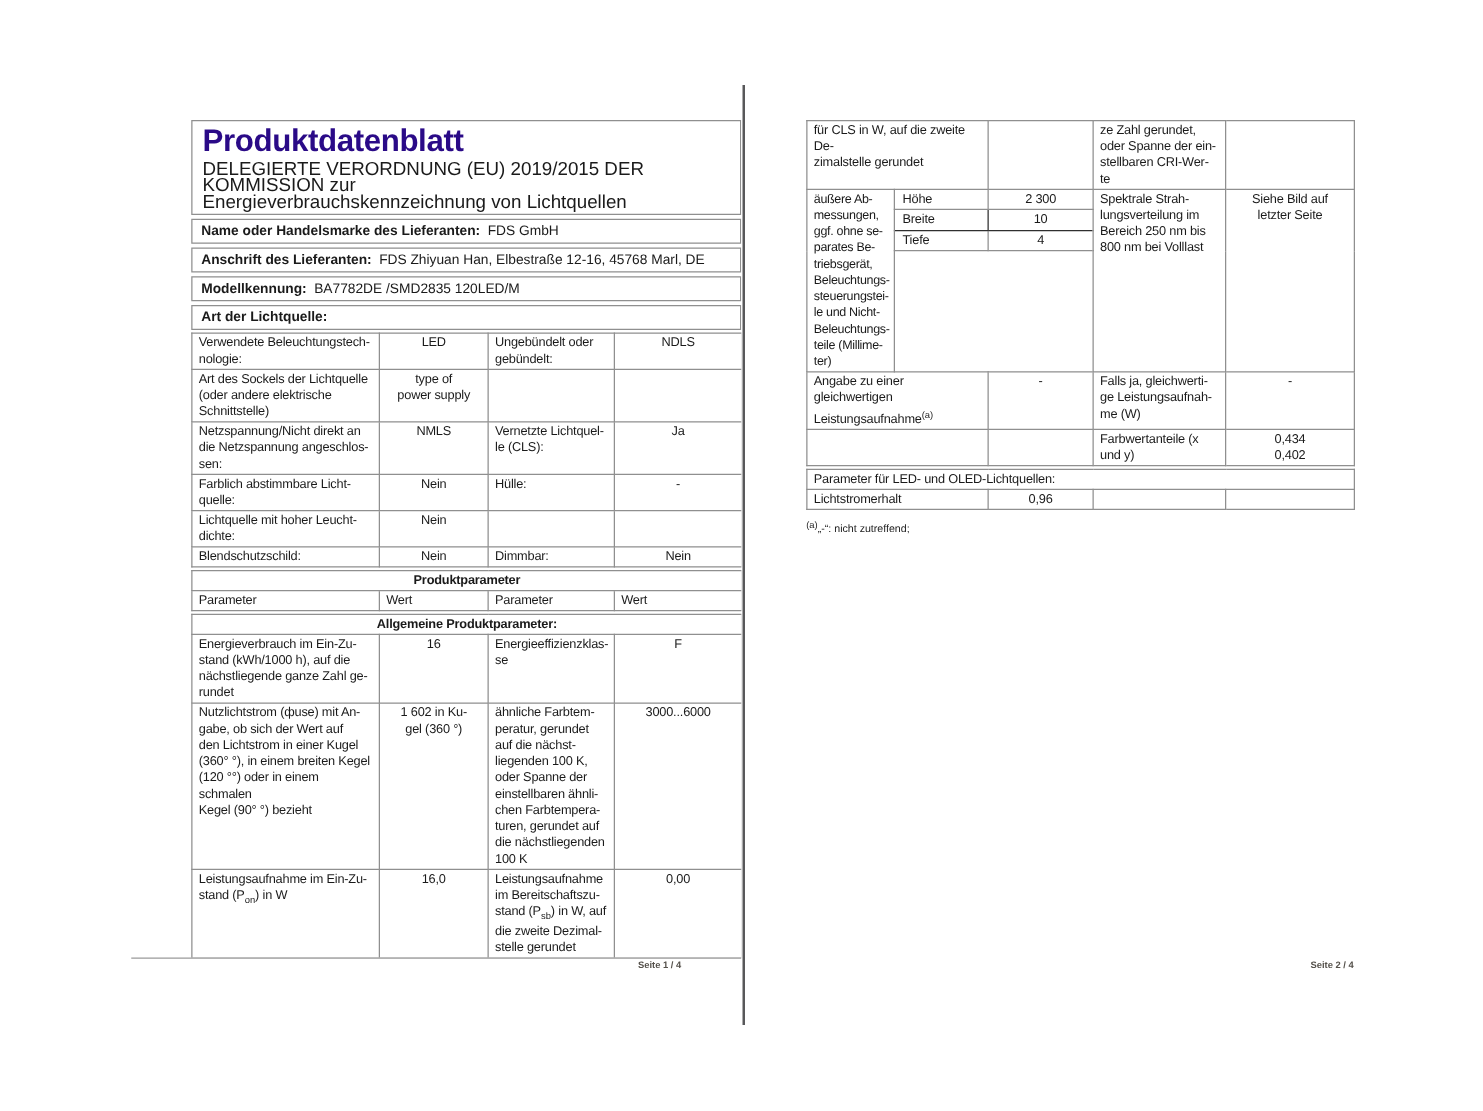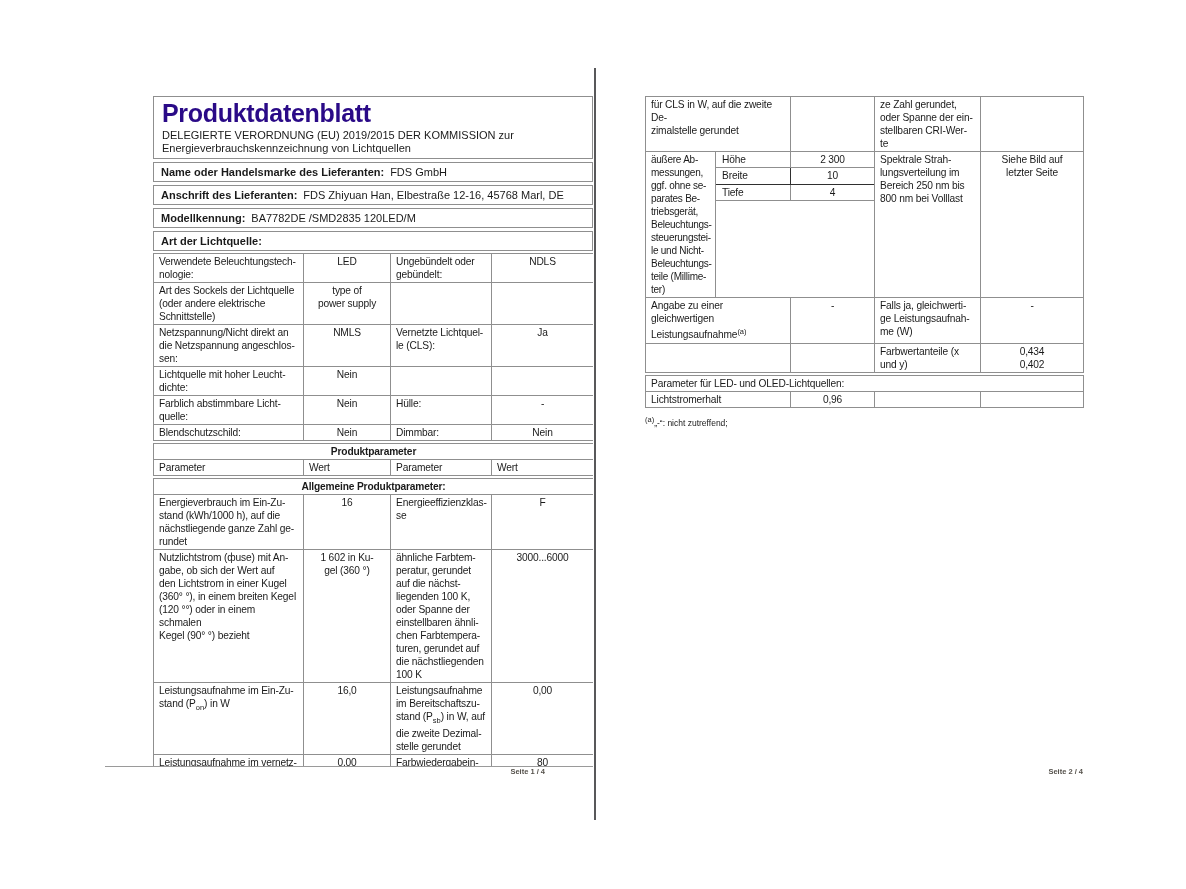--- a/index.html
+++ b/index.html
@@ -5,21 +5,21 @@
   html,body{margin:0;padding:0;}
   body{width:1186px;height:889px;background:#ffffff;position:relative;
        font-family:"Liberation Sans","DejaVu Sans",sans-serif;color:#1a1a1a;overflow:hidden;}
   .divider{position:absolute;left:594px;top:68px;width:2px;height:752px;background:#58585a;}
   .page{position:absolute;top:96px;}
   .page1{left:105px;width:440px;height:670px;overflow:hidden;border-bottom:1px solid #9a9a9a;padding-left:48px;}
   .page2{left:645px;width:438px;}
   .box{border:1px solid #8f8f8f;padding:2px 7px;margin-bottom:3px;font-size:11px;line-height:14px;}
   .title-box{padding:2px 8px 3px 8px;}
   .doc-title{margin:0;font-size:25px;line-height:28px;font-weight:bold;color:#2a0a87;letter-spacing:-0.3px;}
-  .doc-subtitle{font-size:11px;line-height:13px;white-space:pre-line;margin-top:2px;}
+  .doc-subtitle{font-size:15px;line-height:13px;white-space:pre-line;margin-top:2px;}
   .info-label{font-weight:bold;}
   .info-value{margin-left:6px;}
   .art-box{font-weight:bold;margin-bottom:2px;}
   table{border-collapse:collapse;table-layout:fixed;width:100%;
         font-size:10.2px;line-height:13px;letter-spacing:-0.15px;color:#1a1a1a;margin-bottom:2px;}
   td{border:1px solid #8f8f8f;vertical-align:top;padding:1px 5px;white-space:pre-line;overflow:hidden;}
   td.c{text-align:center;}
   td.hdrc{font-weight:bold;text-align:center;}
   td.hdrl{font-weight:normal;}
   td.hl{border:1.5px solid #2f2f2f;}
@@ -85,32 +85,32 @@
     <tr style="height:42px">
       <td>Netzspannung/Nicht direkt an
 die Netzspannung angeschlos-
 sen:</td>
       <td class="c">NMLS</td>
       <td>Vernetzte Lichtquel-
 le (CLS):</td>
       <td class="c">Ja</td>
     </tr>
     <tr style="height:28px">
-      <td>Lichtquelle mit hoher Leucht-
-dichte:</td>
-      <td class="c">Nein</td>
-      <td></td>
-      <td class="c"></td>
-    </tr>
-    <tr style="height:28px">
       <td>Farblich abstimmbare Licht-
 quelle:</td>
       <td class="c">Nein</td>
       <td>Hülle:</td>
       <td class="c">-</td>
+    </tr>
+    <tr style="height:28px">
+      <td>Lichtquelle mit hoher Leucht-
+dichte:</td>
+      <td class="c">Nein</td>
+      <td></td>
+      <td class="c"></td>
     </tr>
     <tr style="height:14px">
       <td>Blendschutzschild:</td>
       <td class="c">Nein</td>
       <td>Dimmbar:</td>
       <td class="c">Nein</td>
     </tr>
   </tbody>
     </table>
 

